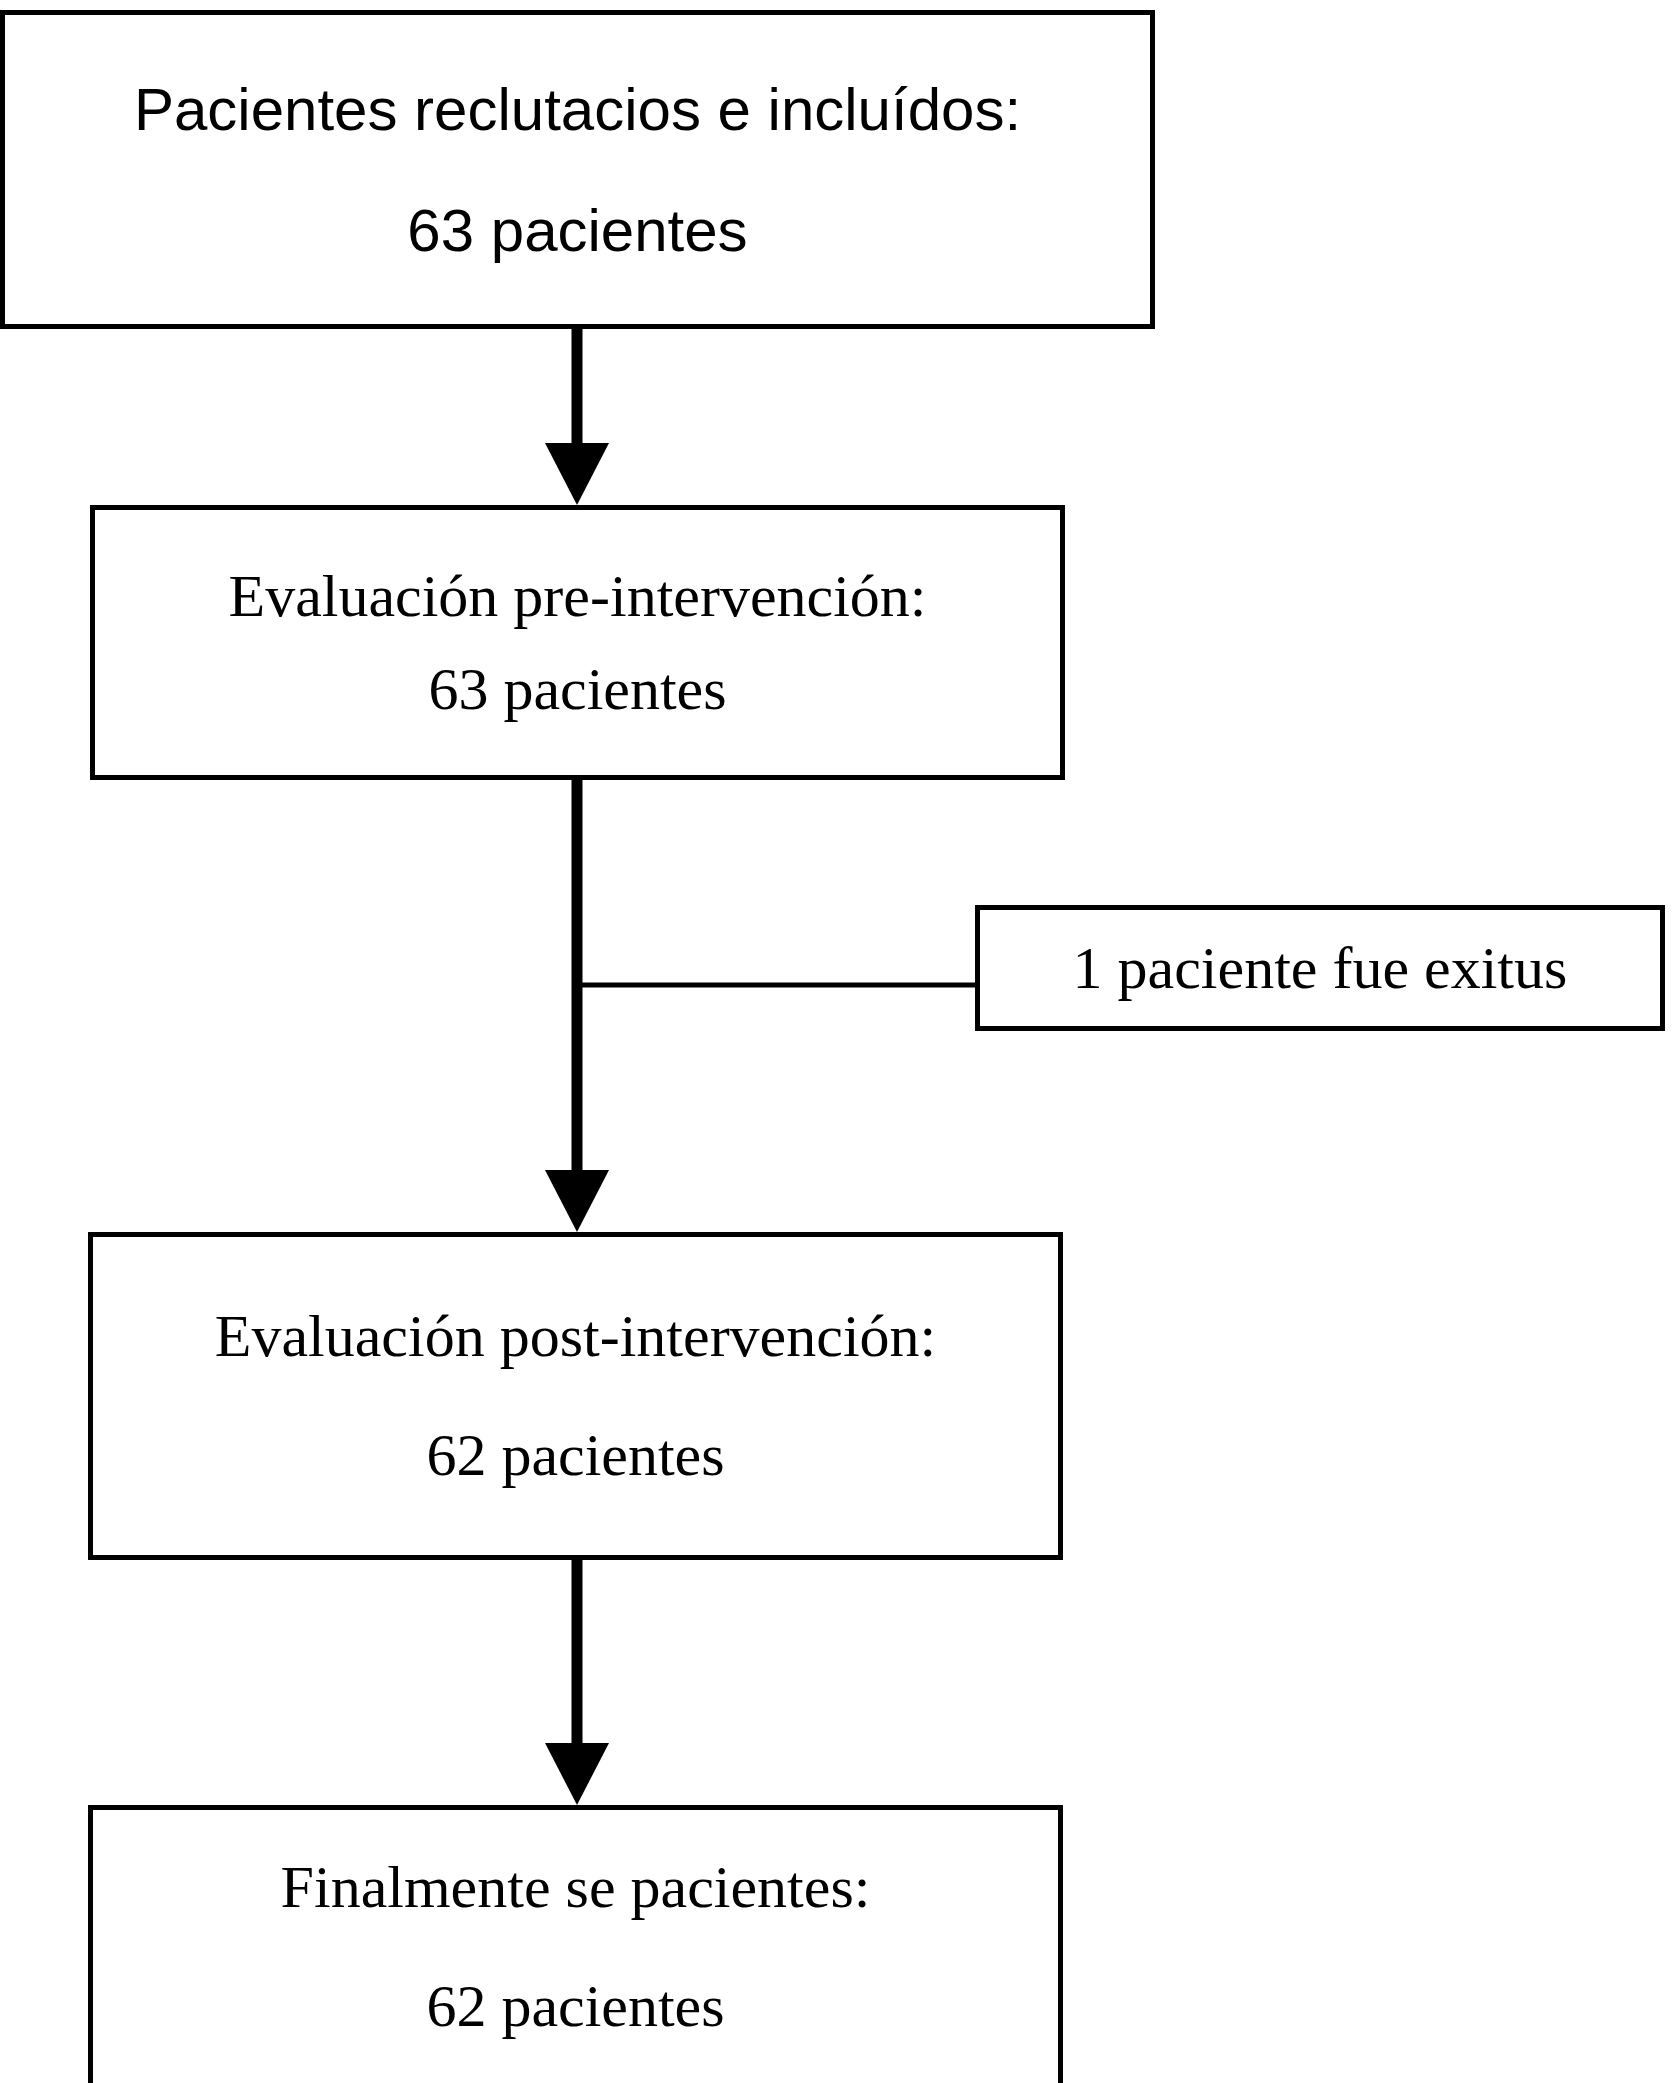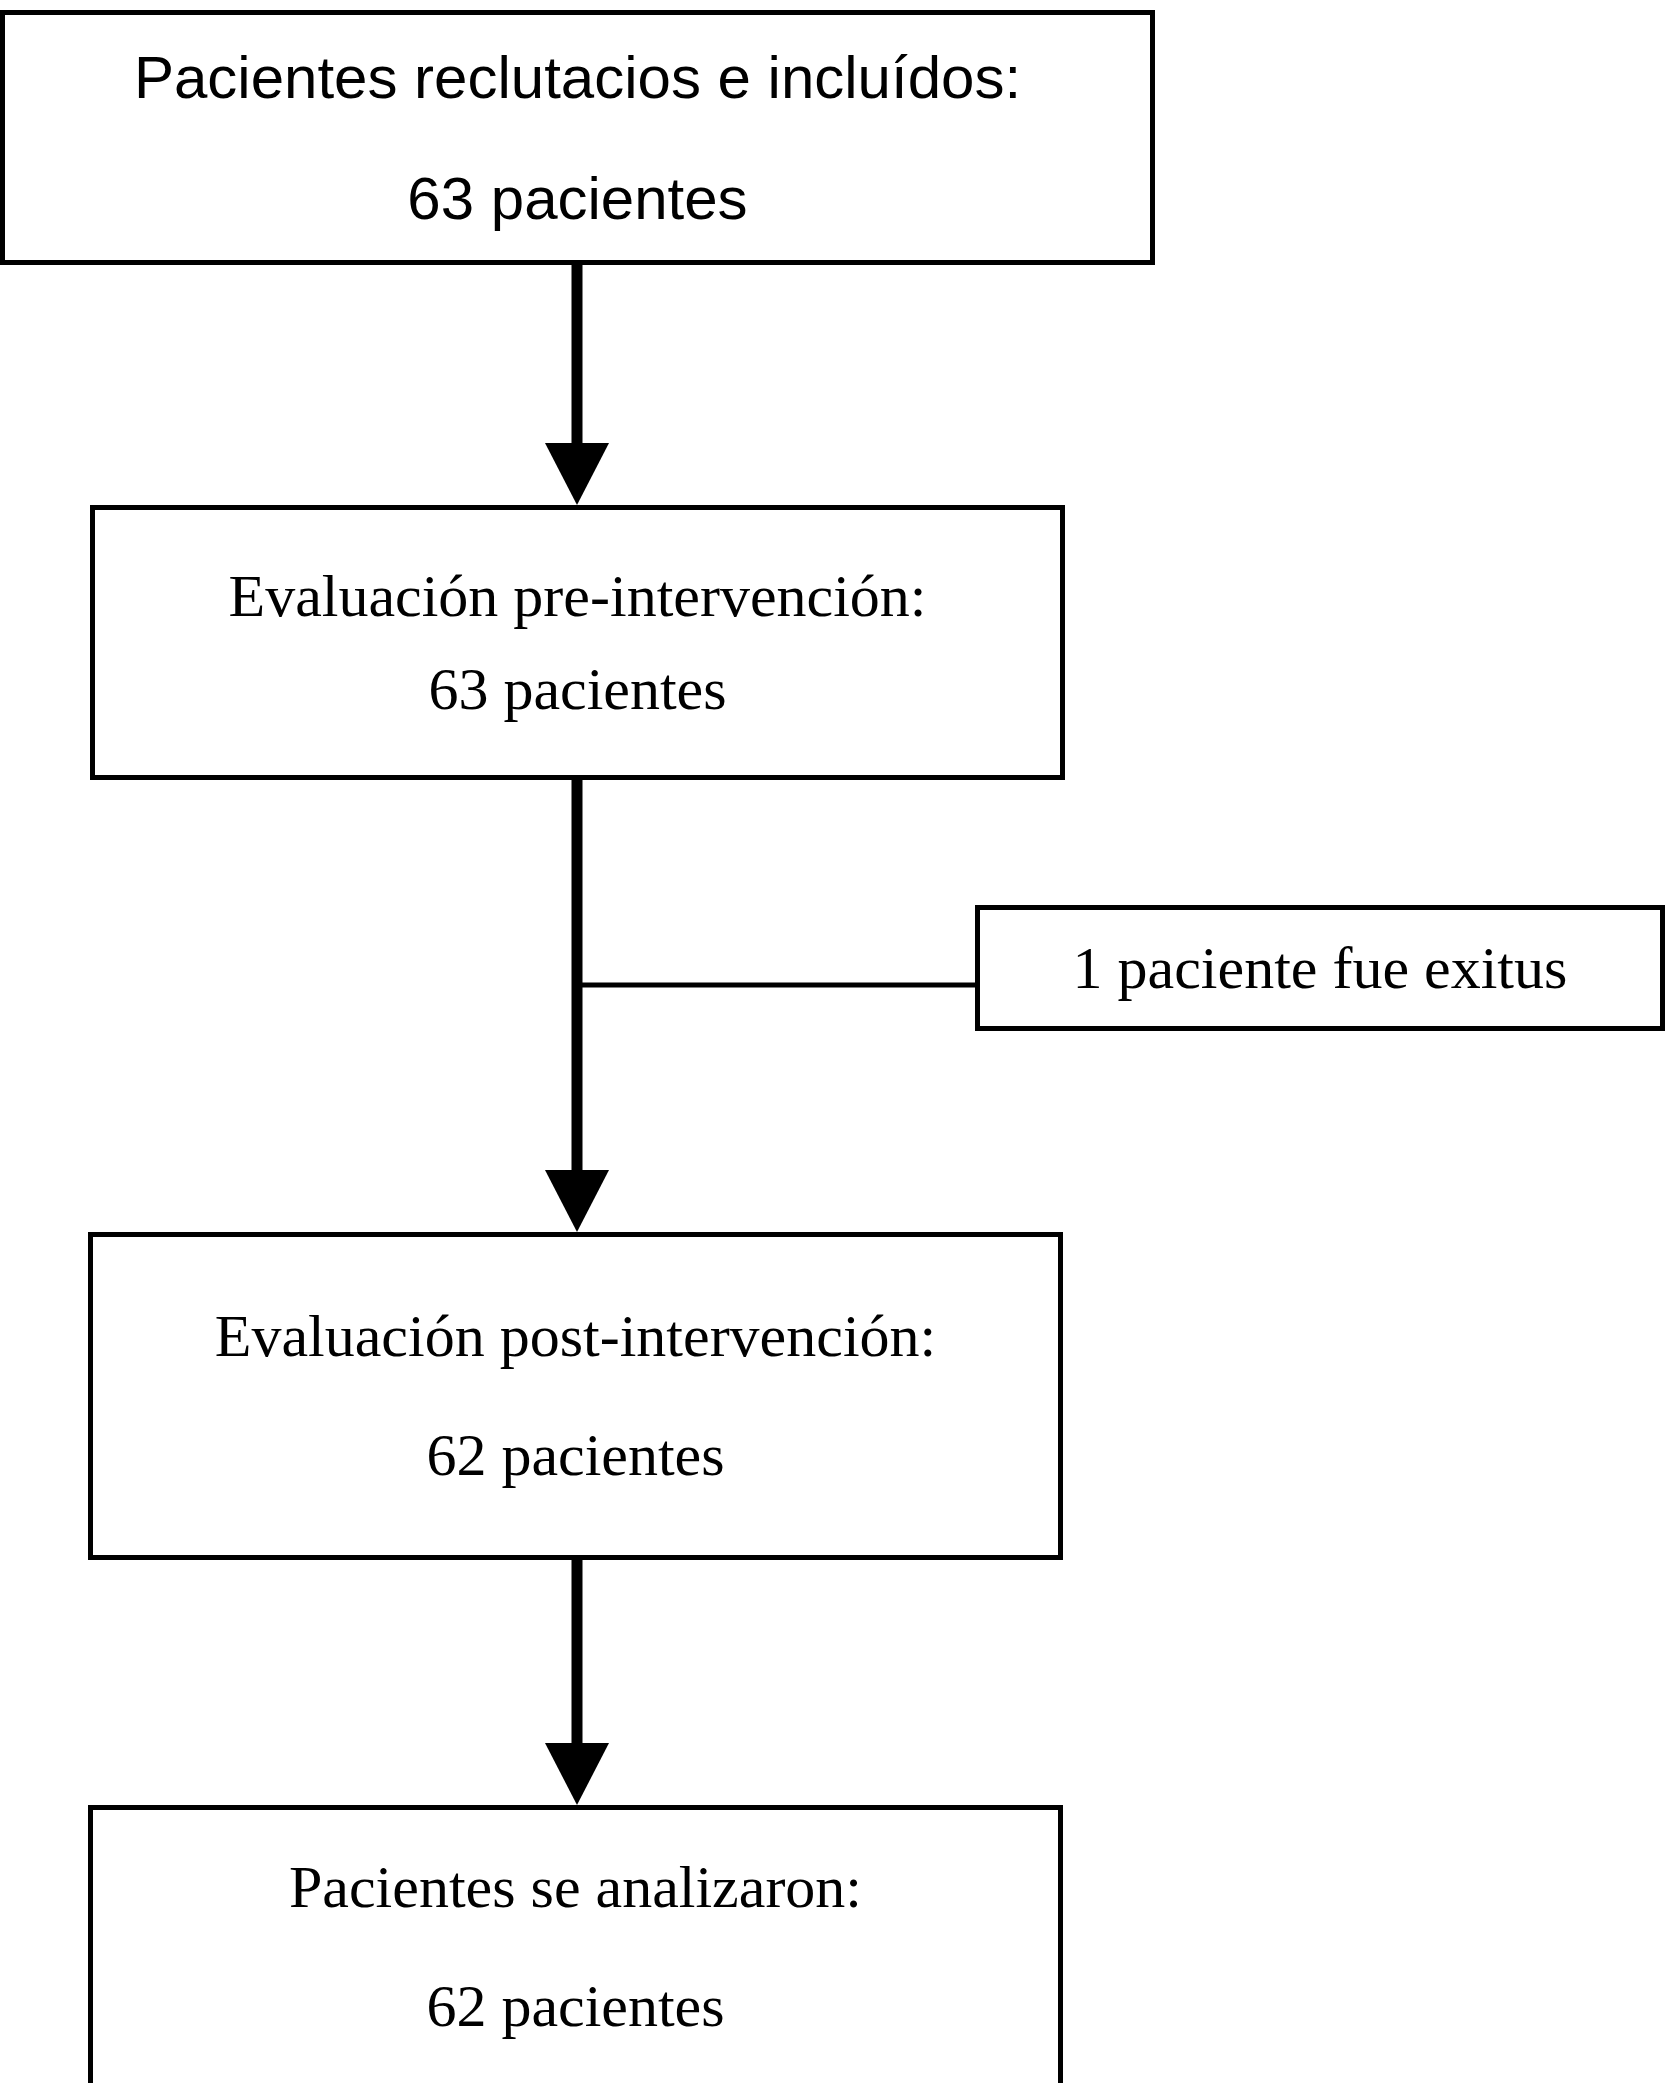--- a/index.html
+++ b/index.html
@@ -41,21 +41,21 @@
     display: block;
     width: 100%;
     line-height: 1.15;
   }
 
   
   #box-enrolled {
     left: 0px;
     top: 10px;
     width: 1155px;
-    height: 255px;
+    height: 319px;
     font-family: "Liberation Sans", sans-serif;
     font-size: 60px;
   }
   #box-enrolled .line1 { margin-bottom: 52px; }
 
   
   #box-pre {
     left: 90px;
     top: 505px;
     width: 975px;
@@ -143,17 +143,17 @@
   <div class="node" id="box-exitus">
     <span class="line1">1 paciente fue exitus</span>
   </div>
 
   <div class="node" id="box-post">
     <span class="line1">Evaluación post-intervención:</span>
     <span class="line2">62 pacientes</span>
   </div>
 
   <div class="node" id="box-analyzed">
-    <span class="line1">Pacientes se analizaron:</span>
+    <span class="line1">Finalmente se pacientes:</span>
     <span class="line2">62 pacientes</span>
   </div>
 
 </div>
 
 </body></html>

